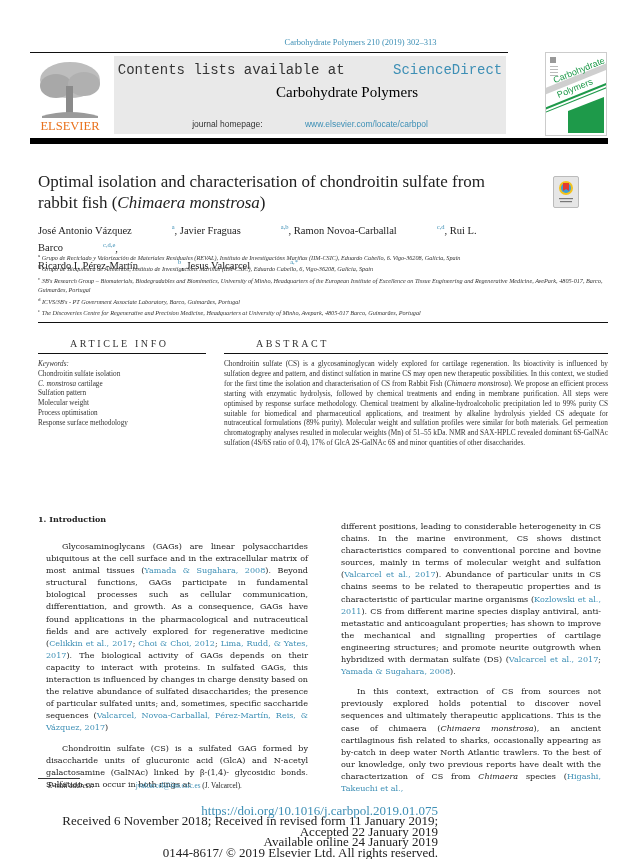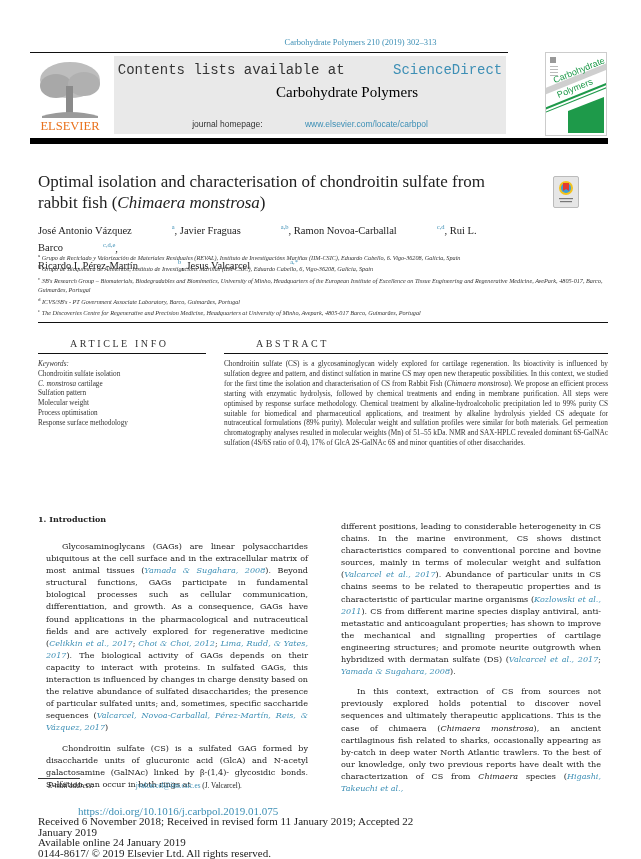--- a/index.html
+++ b/index.html
@@ -1,19 +1,19 @@
 <!DOCTYPE html>
 <html><head>
 <meta charset="utf-8">
 <style>
   html, body { margin: 0; padding: 0; background: #ffffff; }
   body { width: 641px; height: 859px; position: relative; overflow: hidden; font-family: "Liberation Serif", "DejaVu Serif", serif; color: #222; }
   .abs { position: absolute; }
   .link { color: #3d8fb5; padding-left: 40px; }
-  .cite { color: #3d8fb5; font-style: italic; }
+  .cite { color: #3d8fb5; }
 
   #running-head { top: 37px; left: 0; width: 641px; text-align: center; font-size: 8.5px; color: #3d8fb5; }
 
   #header-rule-top { top: 52px; left: 30px; width: 478px; height: 1px; background: #111; }
   #elsevier-logo { top: 56px; left: 34px; width: 72px; height: 78px; }
   #header-box { top: 56px; left: 114px; width: 392px; height: 78px; background: #e9e9e9; }
   #contents-line { top: 62px; left: 114px; width: 392px; text-align: center; font-size: 14px; font-family: Liberation Mono, monospace; color: #333; }
   #journal-name { top: 84px; left: 114px; width: 466px; text-align: center; font-size: 15px; color: #000000; }
   #homepage-line { top: 119px; left: 114px; width: 392px; text-align: center; font-size: 8.5px; font-family: "Liberation Sans", sans-serif; color: #333; }
   #cover-thumb { top: 52px; left: 545px; width: 60px; height: 82px; border: 1px solid #ccc; background: #fff; overflow: hidden; }
@@ -42,21 +42,21 @@
 
   #intro-heading { top: 514px; left: 38px; font-size: 8px; font-weight: bold; color: #222; font-family: "DejaVu Serif", serif; }
   .col { font-size: 8.05px; line-height: 12.1px; text-align: justify; color: #222; font-family: "DejaVu Serif", serif; }
   .col p { margin: 8px; text-indent: 16px; }
   #col-left { top: 533px; left: 38px; width: 278px; }
   #col-right { top: 513px; left: 333px; width: 276px; }
 
   #footnote-rule { top: 778px; left: 38px; width: 42px; height: 1px; background: #333; }
   #footnote { top: 781px; left: 38px; width: 300px; font-size: 7.2px; line-height: 10px; color: #222; }
   #footnote .ital { font-style: italic; }
-  #pubinfo { top: 806px; left: 38px; width: 400px; font-size: 11px; line-height: 10.4px; color: #222; }
+  #pubinfo { top: 806px; left: 38px; width: 400px; font-size: 13px; line-height: 10.4px; color: #222; text-align: right; }
 </style>
 </head>
 <body>
 
 <div id="running-head" class="abs link">Carbohydrate Polymers 210 (2019) 302–313</div>
 
 <div id="header-rule-top" class="abs"></div>
 
 <div id="elsevier-logo" class="abs">
   <svg width="72" height="78" viewBox="0 0 72 78">

